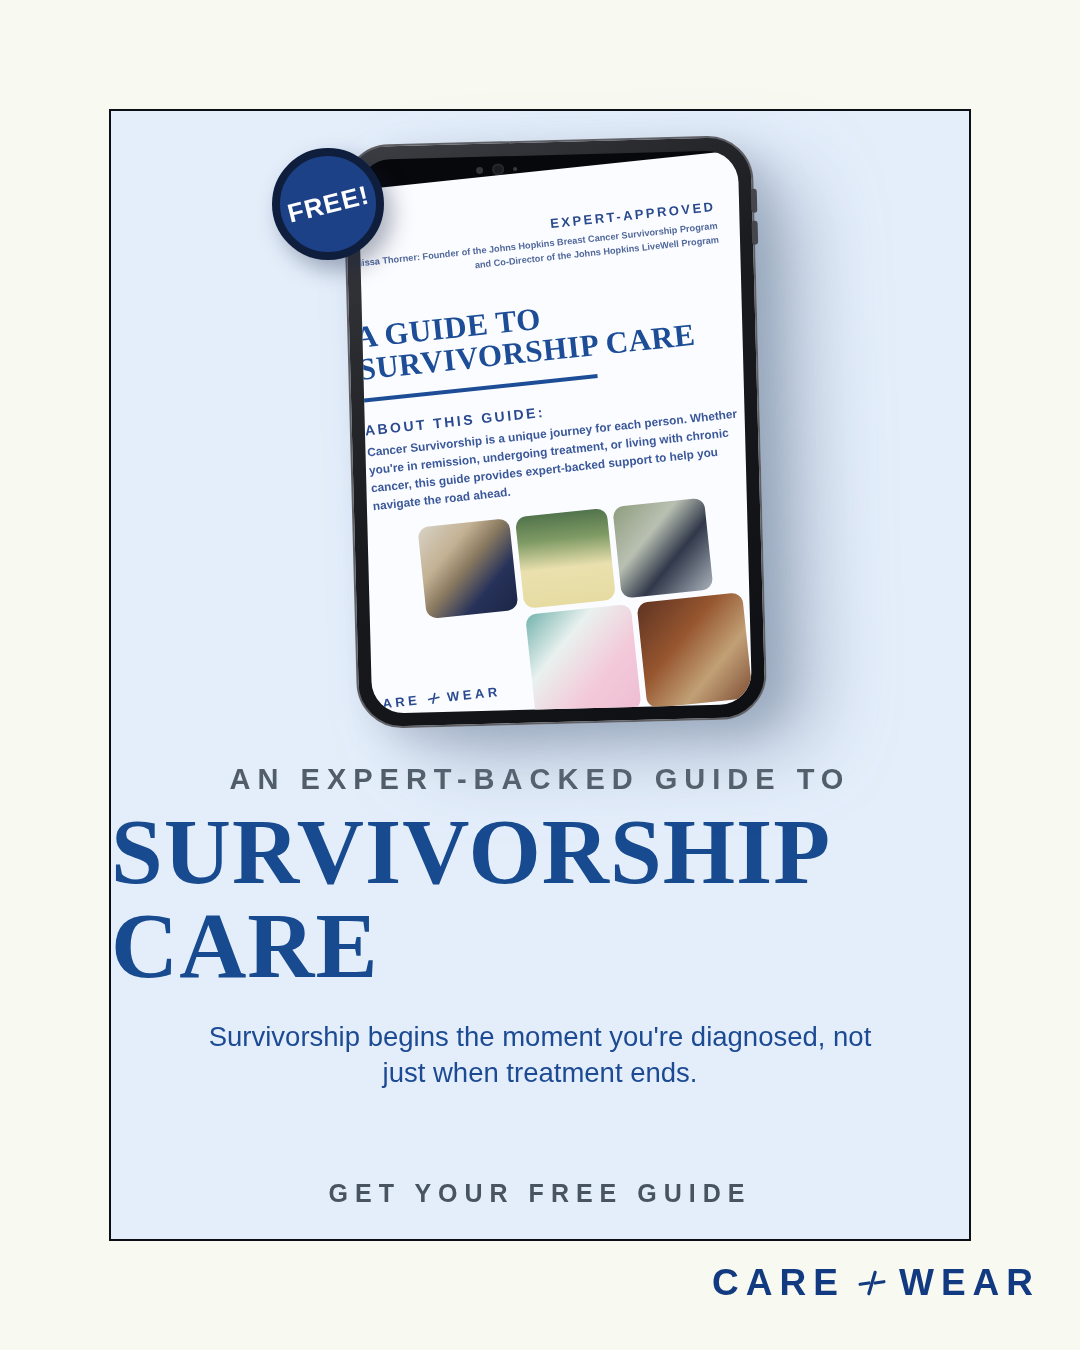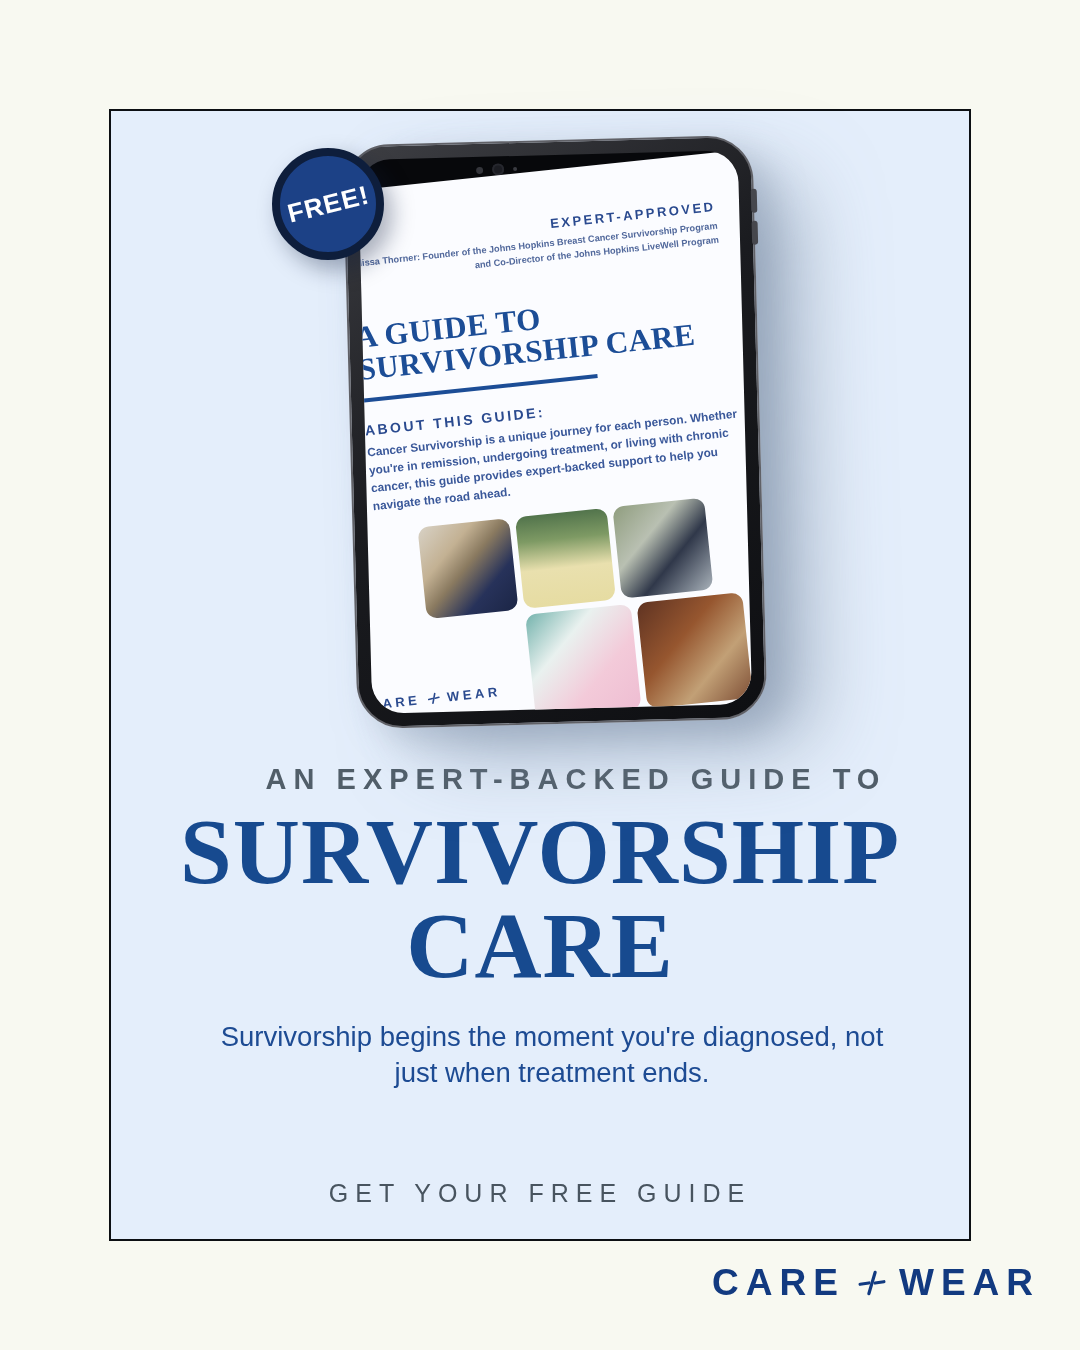--- a/index.html
+++ b/index.html
@@ -70,35 +70,35 @@
     box-shadow:8px 10px 22px rgba(15,30,60,.35);
   }
   .free-badge span{
     color:#ffffff;font-weight:700;font-size:26px;letter-spacing:1px;
     transform:rotate(-14deg);display:inline-block;
   }
 
   
   .kicker{
     position:absolute;top:652px;left:0;width:100%;text-align:center;
-    font-size:29px;font-weight:700;letter-spacing:7px;color:#515e69;padding-left:36px;
+    font-size:29px;font-weight:700;letter-spacing:7px;color:#515e69;
   }
   .big-title{
-    position:absolute;top:694px;left:0;width:100%;text-align:center;
+    position:absolute;top:694px;left:0;width:100%;text-align:left;
     font-family:"Liberation Serif", serif;font-weight:700;font-size:93px;
     line-height:1.01;color:#174a8f;letter-spacing:1px;
   }
-  .body-copy{position:absolute;top:908px;left:12px;width:100%;}
+  .body-copy{position:absolute;top:908px;left:0;width:100%;}
   .body-copy p{
     margin:0 auto 15px auto;max-width:690px;text-align:center;
     font-size:27.5px;line-height:1.3;color:#1d4b93;font-weight:500;
   }
   .cta{
     position:absolute;top:1068px;left:0;width:100%;text-align:center;
-    font-size:25px;font-weight:400;letter-spacing:7px;color:#48545f;cursor:pointer;
+    font-size:25px;font-weight:700;letter-spacing:7px;color:#48545f;cursor:pointer;
   }
 
   
   .brand{
     position:absolute;right:40px;top:1262px;display:flex;align-items:center;gap:12px;
     font-size:37px;font-weight:700;letter-spacing:7px;color:#123a80;
   }
 </style>
 </head>
 <body>

